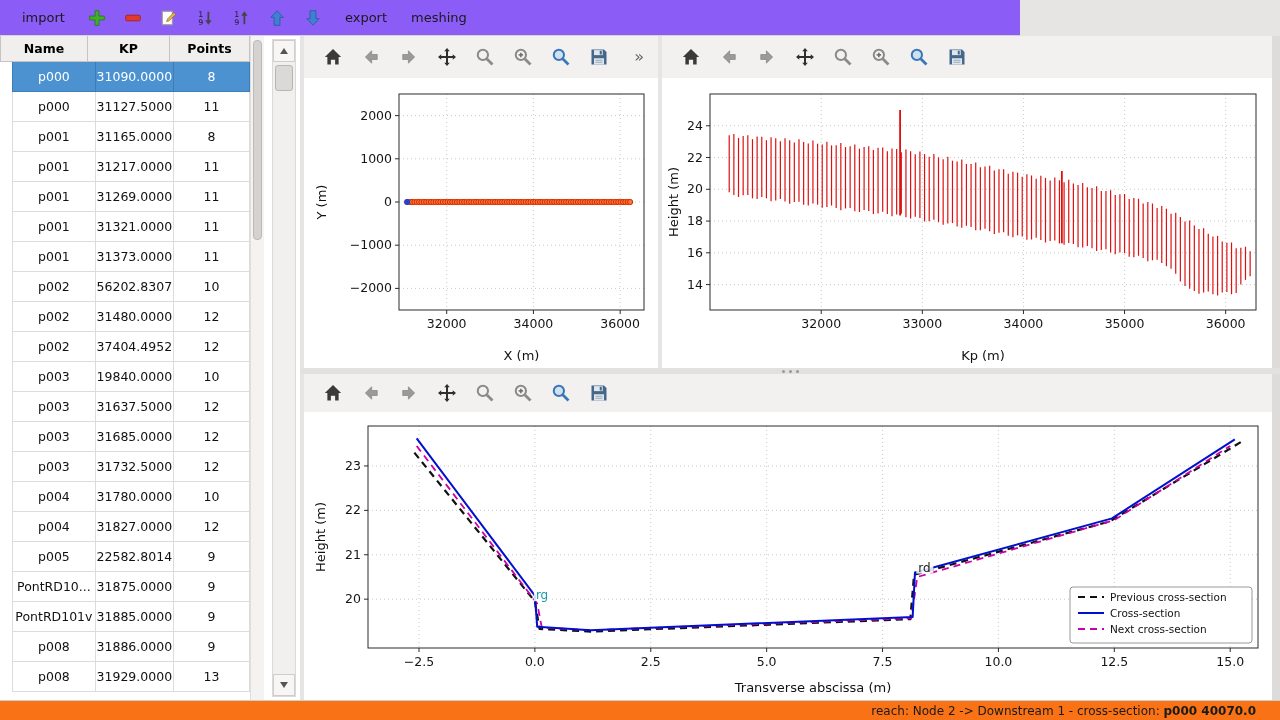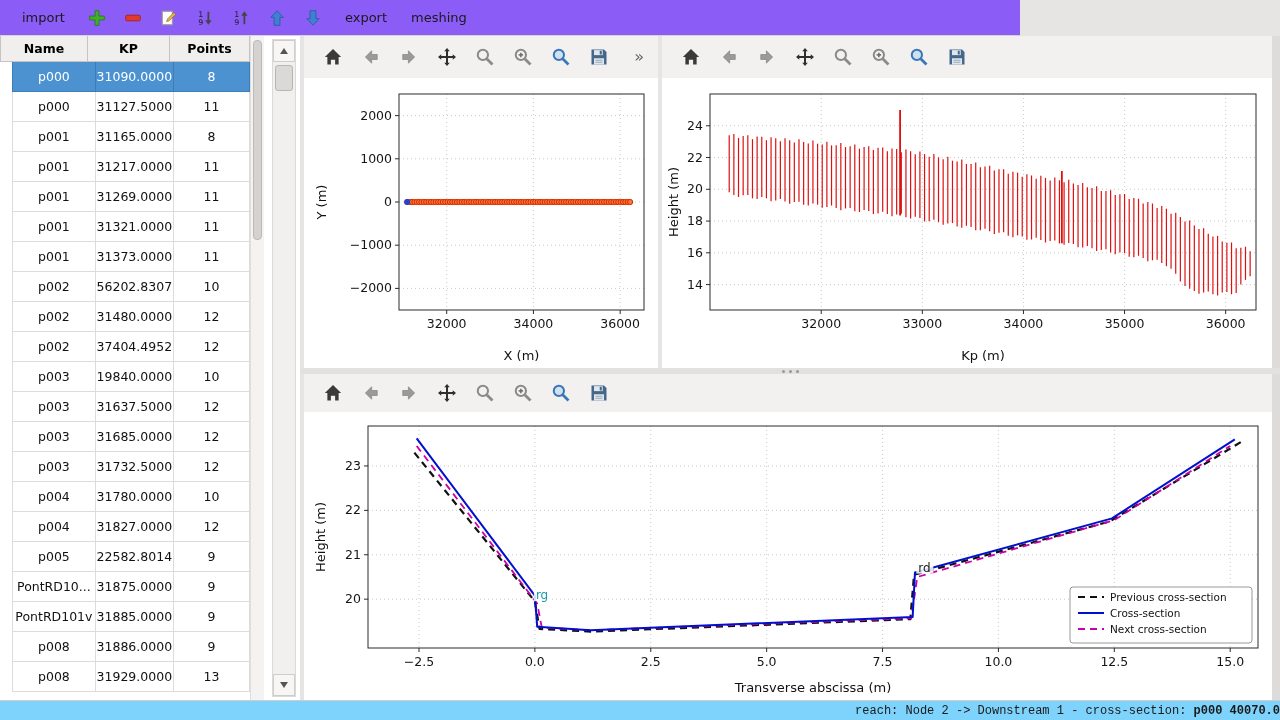--- a/index.html
+++ b/index.html
@@ -52,22 +52,22 @@
   .ic{display:flex;align-items:center;justify-content:center;}
   .overflow{margin-left:auto;color:#666;font-size:16px;line-height:1;}
   .chart{display:block;background:#fff;}
   #app svg text{font-family:"DejaVu Sans",sans-serif;}
 
   #hsplitter{position:absolute;left:300px;top:368px;width:980px;height:6px;background:#e3e1df;
              display:flex;align-items:center;justify-content:center;gap:4px;}
   .dot{width:3px;height:3px;border-radius:50%;background:#9a9896;}
 
   
-  #statusbar{position:absolute;left:0;top:700px;width:1280px;height:20px;background:#7dd3fc;border-top:1px solid #d0cecb;
-             display:flex;justify-content:flex-end;align-items:center;padding-right:0;font-size:12px;color:#1a1a1a;font-family:Liberation Mono, monospace;}
+  #statusbar{position:absolute;left:0;top:700px;width:1280px;height:20px;background:#f97316;border-top:1px solid #d0cecb;
+             display:flex;justify-content:flex-end;align-items:center;padding-right:24px;font-size:12px;color:#1a1a1a;}
   #statusbar span{white-space:pre;}
   #statusbar b{white-space:pre;}
 </style>
 </head>
 <body>
 
 <div id="app">
 
   <div id="topbar">
     <button class="tb-text">import</button>

